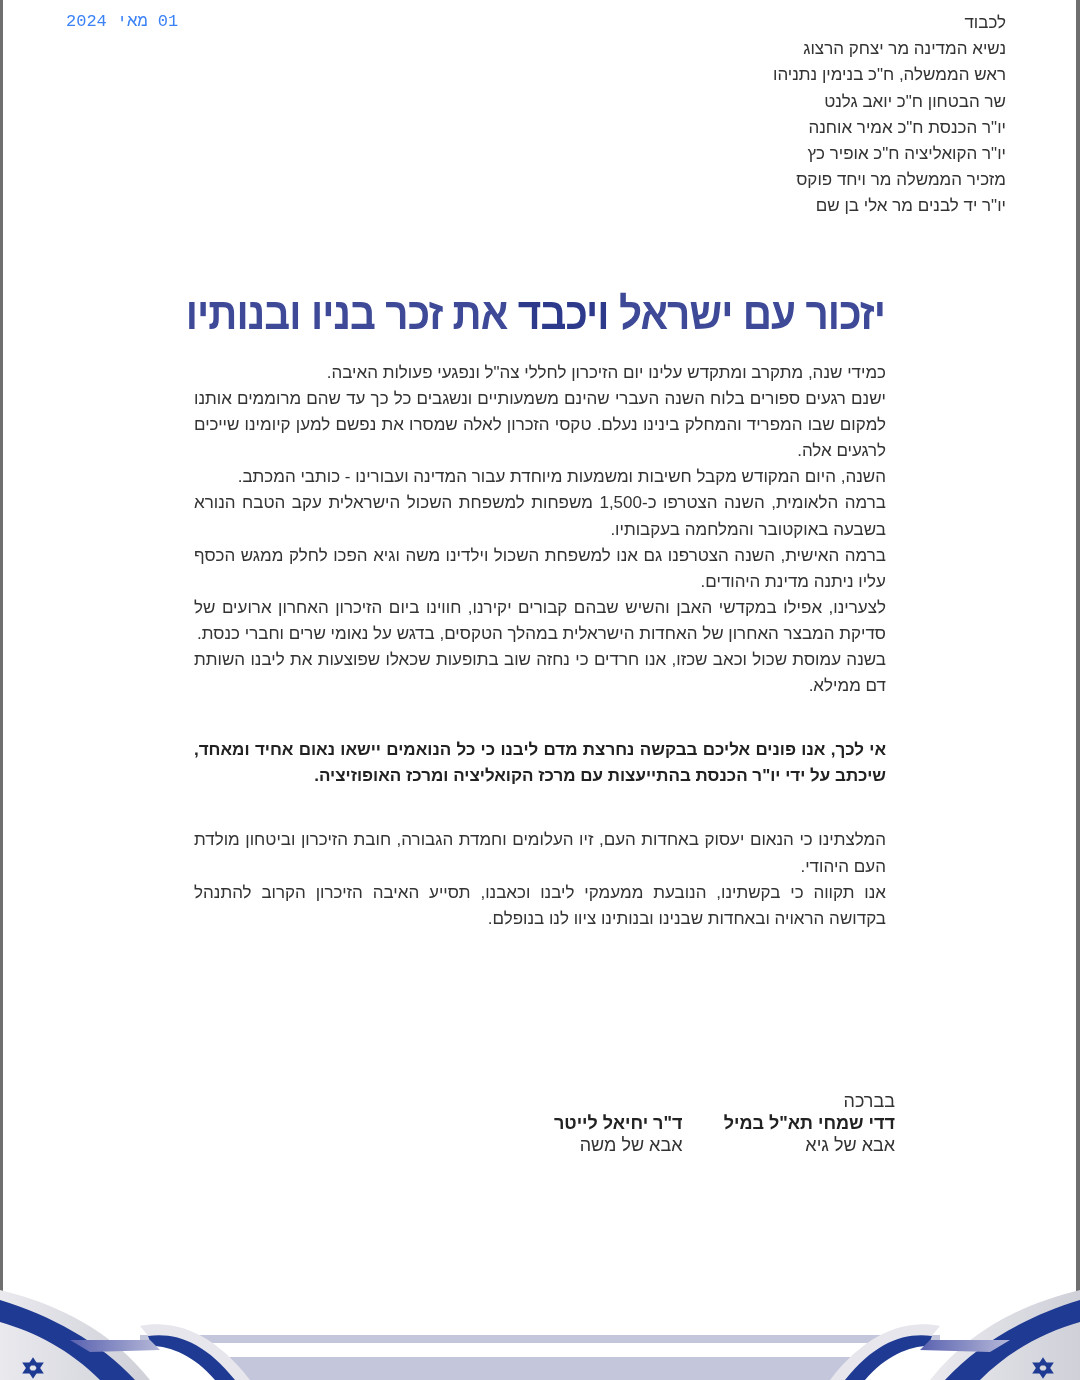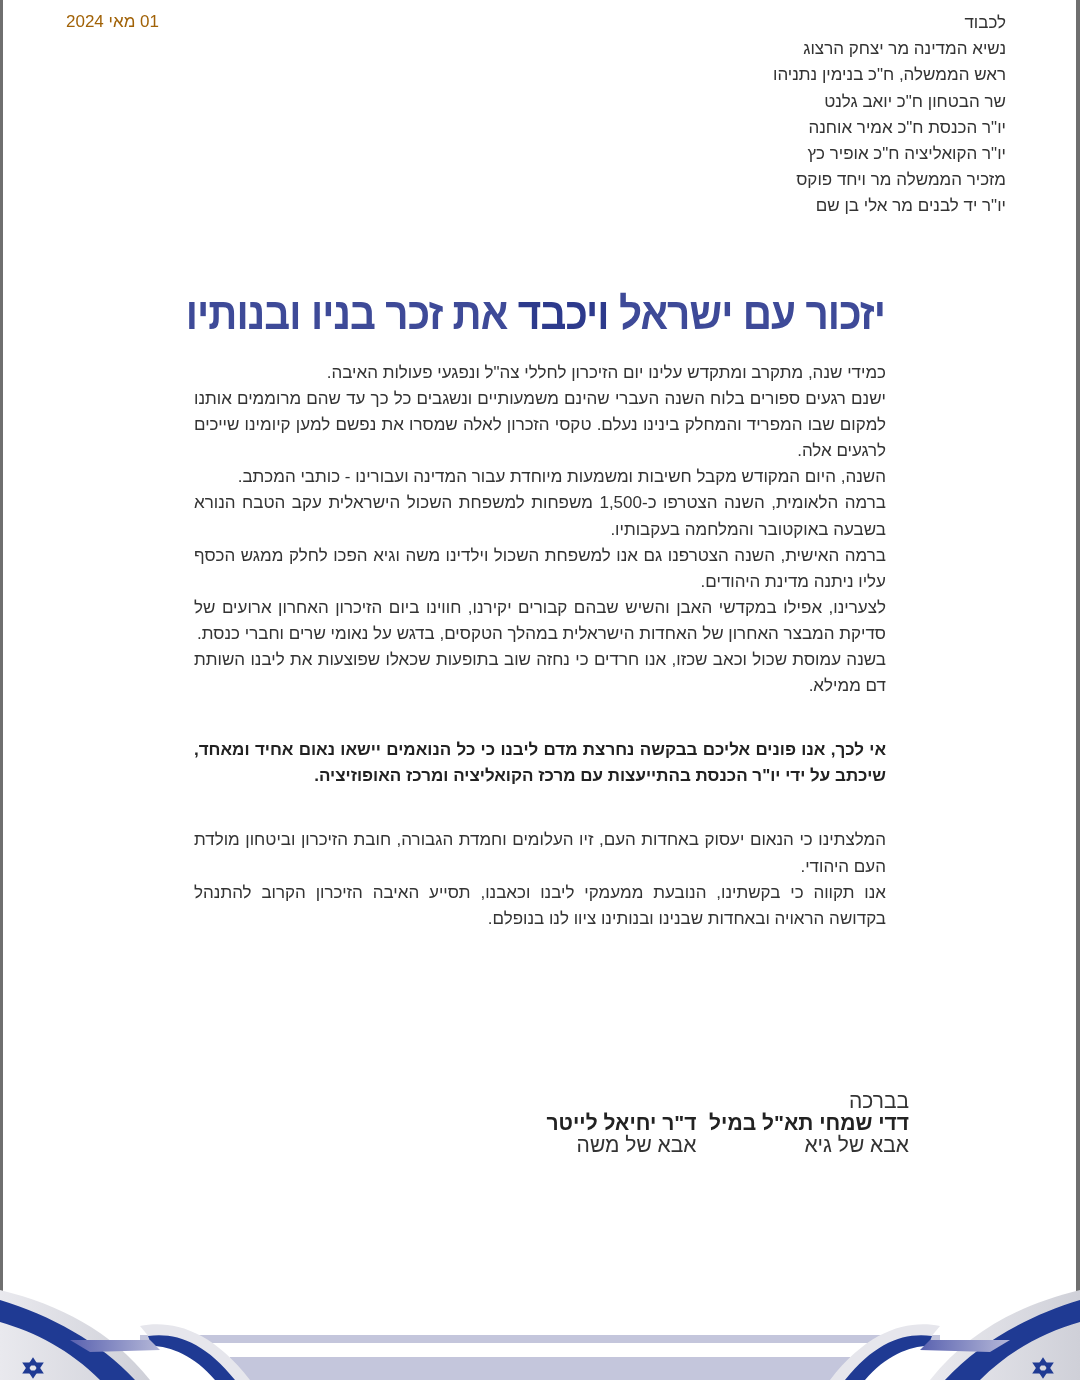--- a/index.html
+++ b/index.html
@@ -7,21 +7,21 @@
       width: 1080px; height: 1380px; overflow: hidden;
       background: #ffffff; position: relative;
       font-family: "DejaVu Sans", "Liberation Sans", sans-serif;
       color: #2a2a2a;
     }
     .page-border-left { position: absolute; left: 0; top: 0; width: 3px; height: 1380px; background: #6f6f6f; }
     .page-border-right { position: absolute; right: 0; top: 0; width: 4px; height: 1380px; background: #6f6f6f; }
 
     .date {
       position: absolute; left: 66px; top: 12px;
-      font-family: Liberation Sans, sans-serif; font-size: 17px; color: #a16207;
+      font-family: Liberation Mono, monospace; font-size: 17px; color: #3b82f6;
       direction: rtl; unicode-bidi: plaintext;
     }
     .recipients {
       position: absolute; right: 74px; top: 10px; width: 400px;
       direction: rtl; text-align: right;
       font-family: "Liberation Sans", sans-serif; font-size: 17px; line-height: 26.2px; color: #333;
     }
     .recipients div { white-space: nowrap; }
 
     .title {
@@ -36,22 +36,22 @@
     .body-text {
       position: absolute; left: 194px; top: 360px; width: 692px;
       direction: rtl; text-align: justify; text-align-last: right;
       font-family: "Liberation Sans", sans-serif; font-size: 17px; line-height: 26.1px; color: #333;
     }
     .body-text p { margin: 0; }
     .body-text p.gap { margin-top: 38px; }
     .body-text p.bold { font-weight: bold; color: #222; }
 
     .closing {
-      position: absolute; left: 484px; top: 1090px; width: 425px;
-      direction: rtl; font-family: "Liberation Sans", sans-serif; font-size: 21px; line-height: 22px; color: #333;
+      position: absolute; left: 470px; top: 1090px; width: 425px;
+      direction: rtl; font-family: "Liberation Sans", sans-serif; font-size: 18px; line-height: 22px; color: #333;
     }
     .closing .greeting { text-align: right; }
     .signers { display: flex; flex-direction: row; justify-content: space-between; }
     .signer { text-align: right; width: 50%; }
     .signer .name { font-weight: bold; color: #222; }
 
     .footer-deco { position: absolute; left: 0; top: 1280px; width: 1080px; height: 100px; overflow: hidden; }
   </style>
 </head>
 <body>

